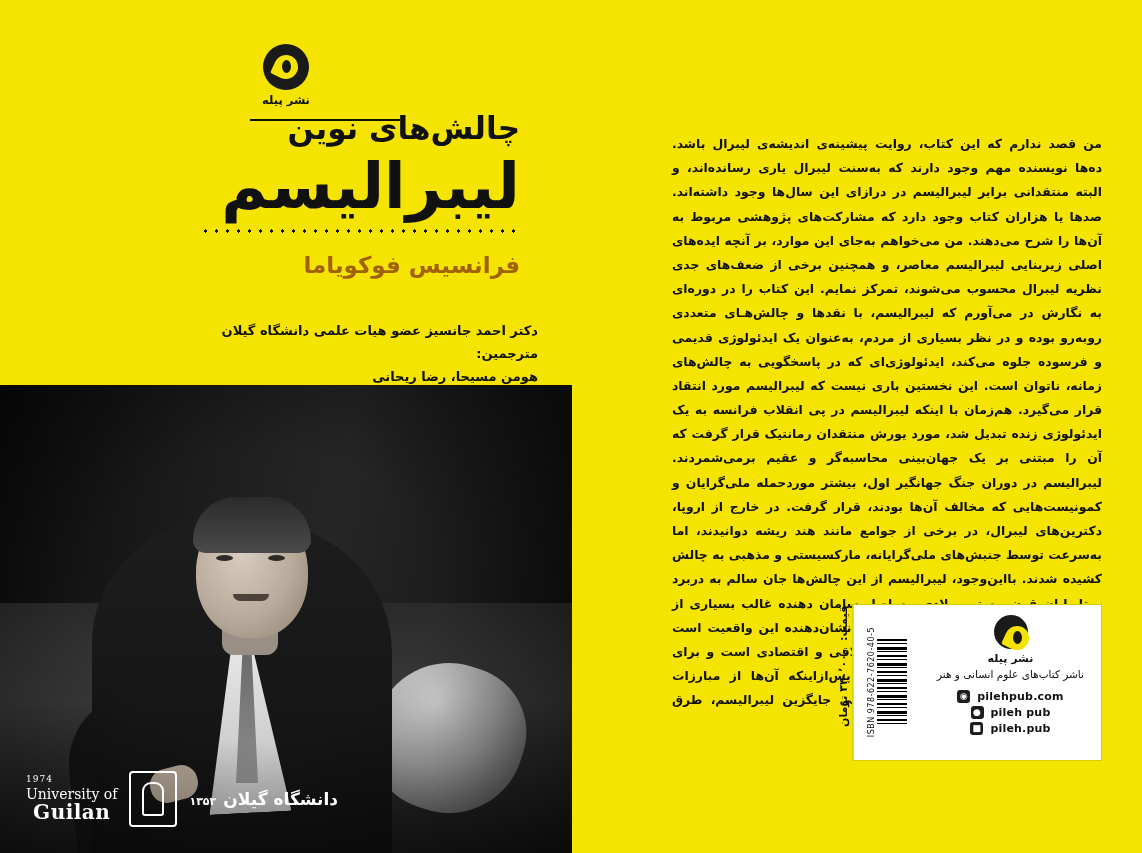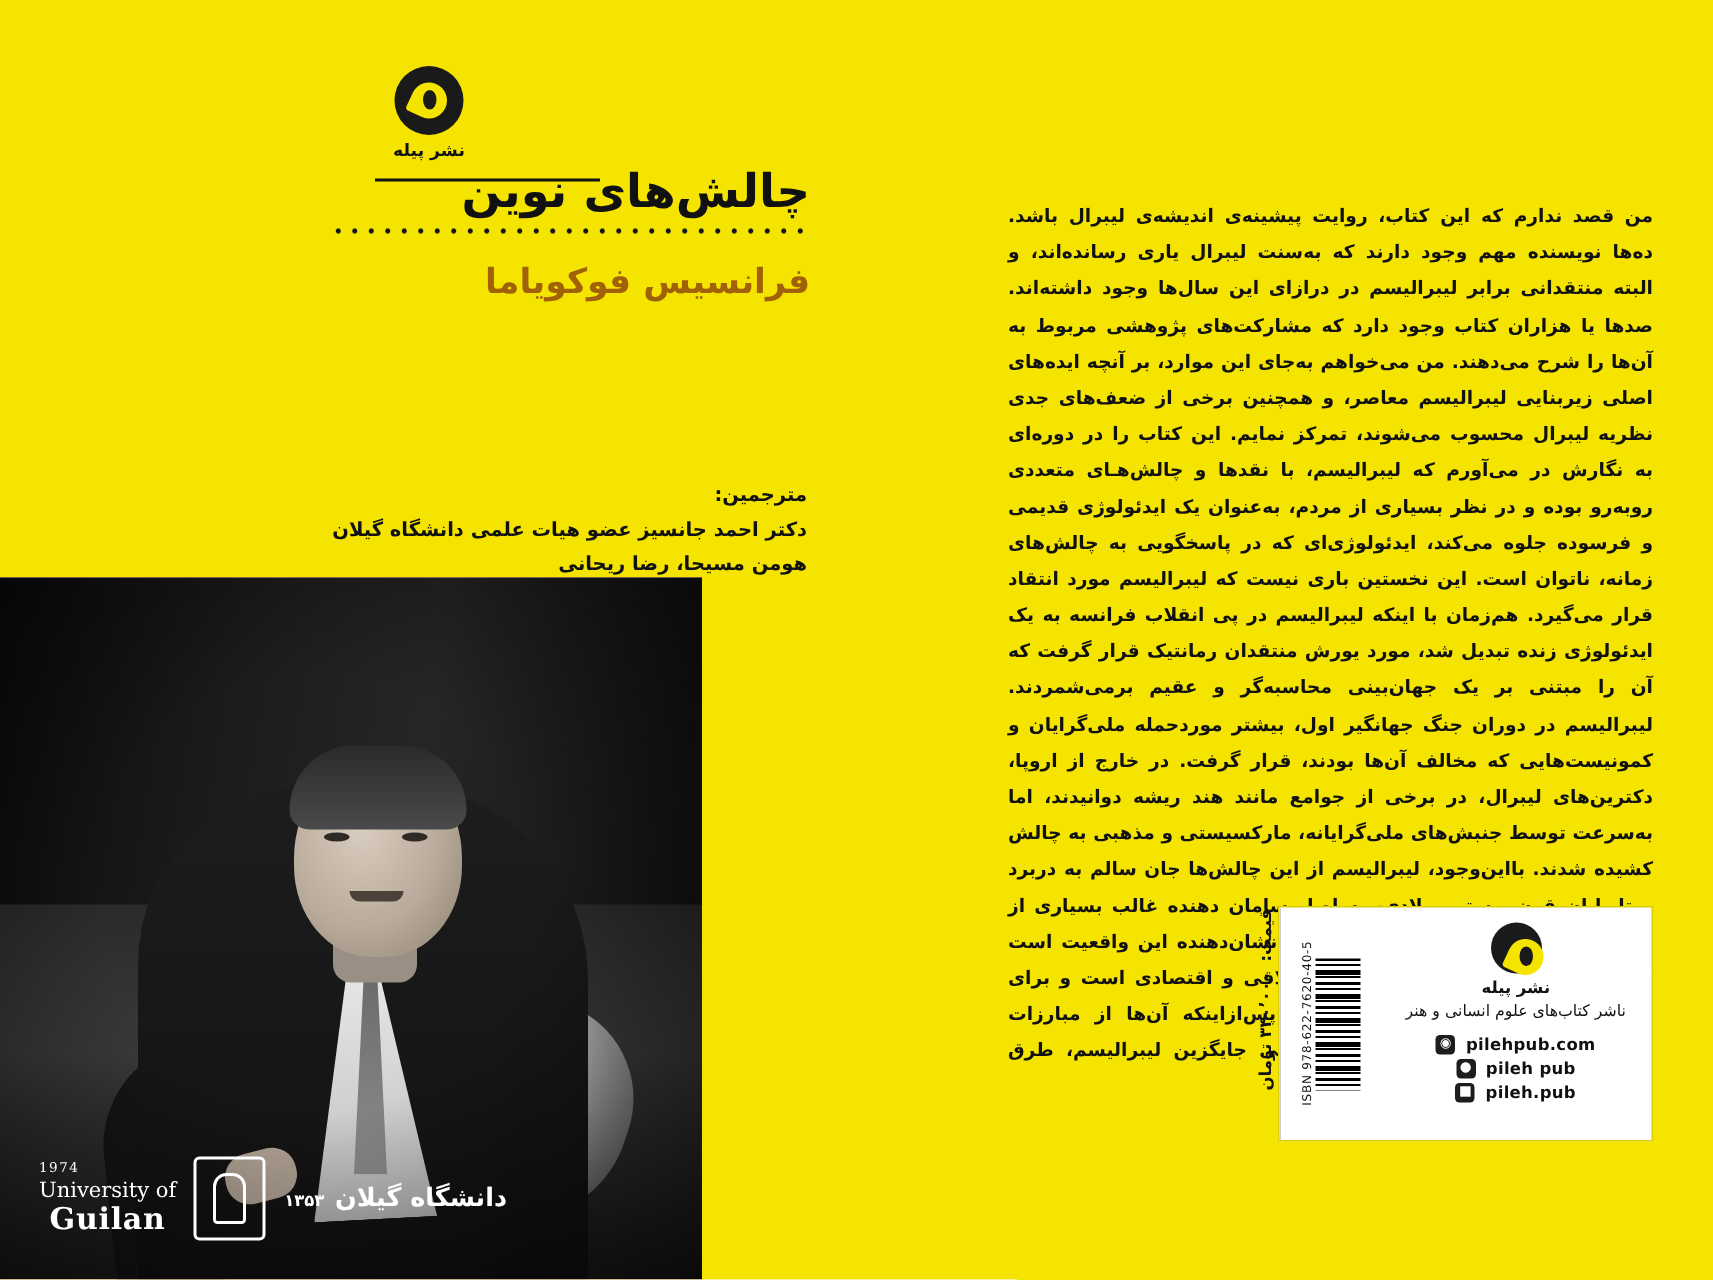--- a/index.html
+++ b/index.html
@@ -206,21 +206,21 @@
     line-height: 1.35;
   }
   .logo-rule {
     width: 150px;
     height: 2px;
     background: #111;
     margin: 10px auto 0 auto;
   }
   .title-block {
     position: absolute;
-    right: 32px;
+    right: 52px;
     top: 110px;
     width: 420px;
     direction: rtl;
   }
   .title-sub {
     font-size: 31px;
     font-weight: 700;
     color: #111;
     letter-spacing: -0.5px;
     line-height: 1.2;
@@ -258,23 +258,23 @@
     text-align: right;
     font-size: 13px;
     font-weight: 700;
     color: #111;
     line-height: 1.75;
   }
   .photo {
     position: absolute;
     left: 0;
     top: 385px;
-    width: 468px;
+    width: 572px;
     height: 468px;
-    background: #6d28d9;
+    background: #ef4444;
     overflow: hidden;
   }
   
   .ph-bg {
     position: absolute;
     inset: 0;
     background:
       linear-gradient(100deg, #0b0b0b 0%, #1b1b1b 30%, #262626 55%, #0e0e0e 100%);
   }
   .ph-sofa {
@@ -498,27 +498,28 @@
 
     <div class="front-top">
       <div class="pub-logo">
         <div class="logo-circle"></div>
         <div class="logo-name">نشر پیله</div>
         <div class="logo-rule"></div>
       </div>
 
       <div class="title-block">
         <div class="title-sub">چالش‌های نوین</div>
+        <div class="title-main">لیبرالیسم</div>
         <div class="dotline"></div>
         <div class="author">فرانسیس فوکویاما</div>
       </div>
 
       <div class="translators">
+        <div>دکتر احمد جانسیز عضو هیات علمی دانشگاه گیلان</div>
         <div>مترجمین:</div>
-        <div>دکتر احمد جانسیز عضو هیات علمی دانشگاه گیلان</div>
         <div>هومن مسیحا، رضا ریحانی</div>
       </div>
     </div>
 
     <div class="photo">
       <div class="ph-bg"></div>
       <div class="ph-sofa"></div>
       <div class="ph-cushion"></div>
       <div class="ph-arm"></div>
       <div class="ph-body"></div>

